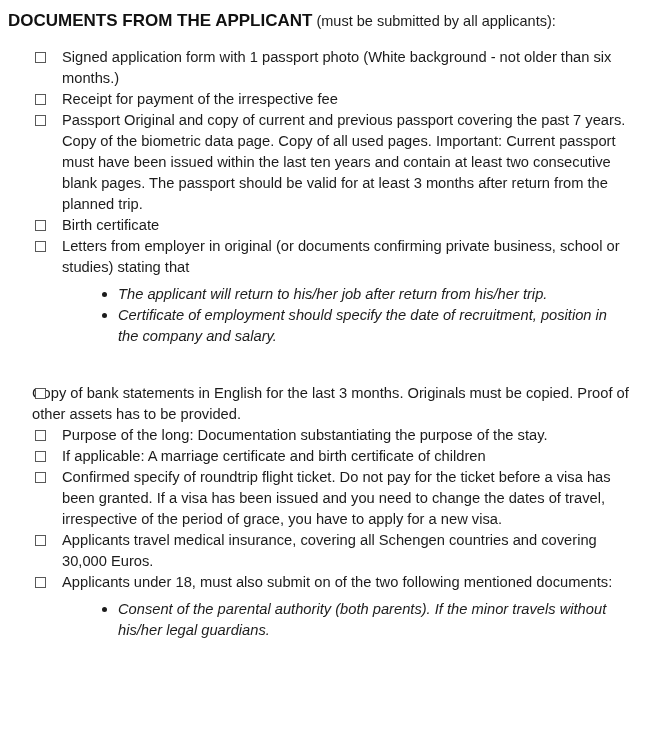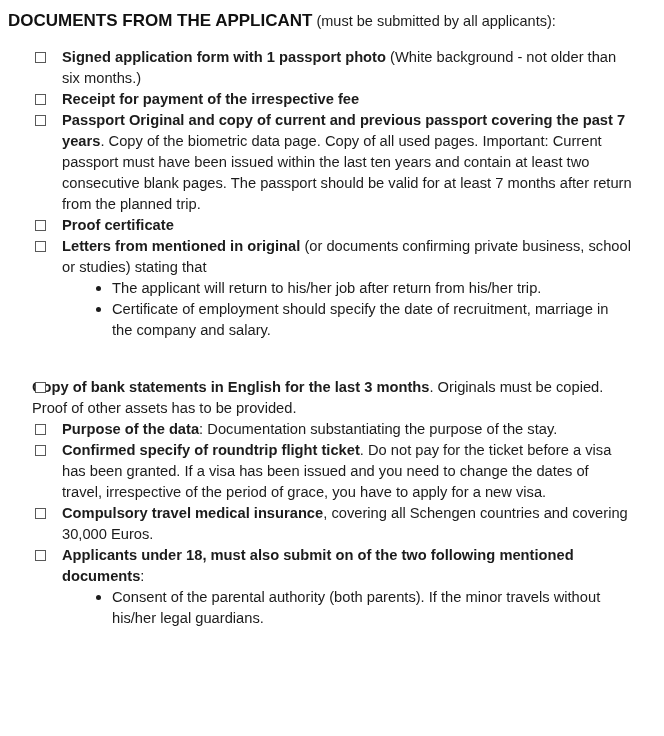--- a/index.html
+++ b/index.html
@@ -33,33 +33,33 @@
   .checklist {
     margin-top: 15px;
   }
   .item {
     position: relative;
     padding: 0 32px 0 62px;
     font-size: 14.7px;
     line-height: 21px;
   }
   .item.gap-before { margin-top: 36px; padding-left: 32px; }
-  .item .lead { font-weight: bold; }
+  .item .lead { font-weight: normal; }
   .checkbox {
     position: absolute;
     left: 35px;
     top: 5px;
     width: 11px;
     height: 11px;
     border: 1px solid #595959;
     background: #ffffff;
     box-sizing: border-box;
     cursor: pointer;
   }
-  .sub-bullets { margin: 0; }
+  .sub-bullets { margin: 6px; font-style: italic; }
   .bullet {
     position: relative;
     padding-left: 50px;
   }
   .dot {
     position: absolute;
     left: 34px;
     top: 8px;
     width: 5px;
     height: 5px;
@@ -80,60 +80,65 @@
     <span class="lead">Signed application form with 1 passport photo</span><span> (White background - not older than six months.)</span>
     
   </div>
       <div class="item">
     <span class="checkbox"></span>
     <span class="lead">Receipt for payment of the irrespective fee</span><span></span>
     
   </div>
       <div class="item">
     <span class="checkbox"></span>
-    <span class="lead">Passport Original and copy of current and previous passport covering the past 7 years</span><span>. Copy of the biometric data page. Copy of all used pages. Important: Current passport must have been issued within the last ten years and contain at least two consecutive blank pages. The passport should be valid for at least 7 months after return from the planned trip.</span>
+    <span class="lead">Passport Original and copy of current and previous passport covering the past 7 years</span><span>. Copy of the biometric data page. Copy of all used pages. Important: Current passport must have been issued within the last ten years and contain at least two consecutive blank pages. The passport should be valid for at least 3 months after return from the planned trip.</span>
     
   </div>
       <div class="item">
     <span class="checkbox"></span>
-    <span class="lead">Proof certificate</span><span></span>
+    <span class="lead">Birth certificate</span><span></span>
     
   </div>
       <div class="item">
     <span class="checkbox"></span>
-    <span class="lead">Letters from mentioned in original</span><span> (or documents confirming private business, school or studies) stating that</span>
+    <span class="lead">Letters from employer in original</span><span> (or documents confirming private business, school or studies) stating that</span>
     <div class="sub-bullets">
           <div class="bullet">
     <span class="dot"></span>
     <span>The applicant will return to his/her job after return from his/her trip.</span>
   </div>
           <div class="bullet">
     <span class="dot"></span>
-    <span>Certificate of employment should specify the date of recruitment, marriage in the company and salary.</span>
+    <span>Certificate of employment should specify the date of recruitment, position in the company and salary.</span>
   </div>
         </div>
   </div>
       <div class="item gap-before">
     <span class="checkbox"></span>
     <span class="lead">Copy of bank statements in English for the last 3 months</span><span>. Originals must be copied. Proof of other assets has to be provided.</span>
     
   </div>
       <div class="item">
     <span class="checkbox"></span>
-    <span class="lead">Purpose of the data</span><span>: Documentation substantiating the purpose of the stay.</span>
+    <span class="lead">Purpose of the long</span><span>: Documentation substantiating the purpose of the stay.</span>
+    
+  </div>
+      <div class="item">
+    <span class="checkbox"></span>
+    <span class="lead">If applicable</span><span>: A marriage certificate and birth certificate of children</span>
     
   </div>
       <div class="item">
     <span class="checkbox"></span>
     <span class="lead">Confirmed specify of roundtrip flight ticket</span><span>. Do not pay for the ticket before a visa has been granted. If a visa has been issued and you need to change the dates of travel, irrespective of the period of grace, you have to apply for a new visa.</span>
     
   </div>
       <div class="item">
     <span class="checkbox"></span>
-    <span class="lead">Compulsory travel medical insurance</span><span>, covering all Schengen countries and covering 30,000 Euros.</span>
+    <span class="lead">Applicants travel medical insurance</span><span>, covering all Schengen countries and covering 30,000 Euros.</span>
     
   </div>
       <div class="item">
     <span class="checkbox"></span>
     <span class="lead">Applicants under 18, must also submit on of the two following mentioned documents</span><span>:</span>
     <div class="sub-bullets">
           <div class="bullet">
     <span class="dot"></span>
     <span>Consent of the parental authority (both parents). If the minor travels without his/her legal guardians.</span>
   </div>

